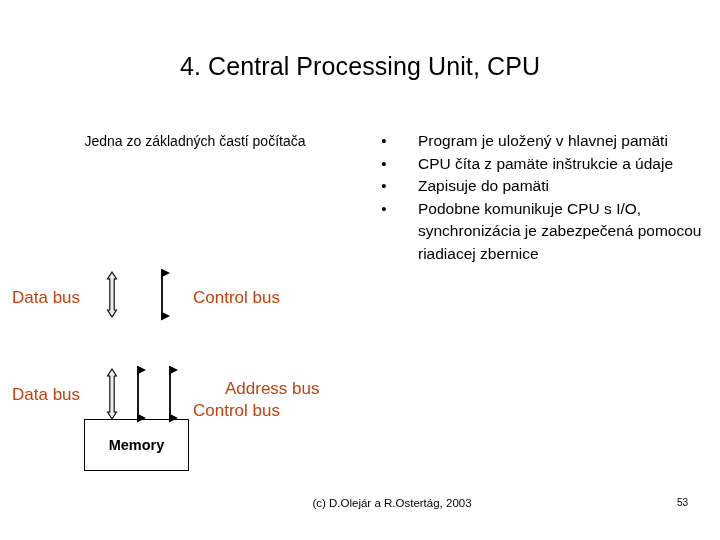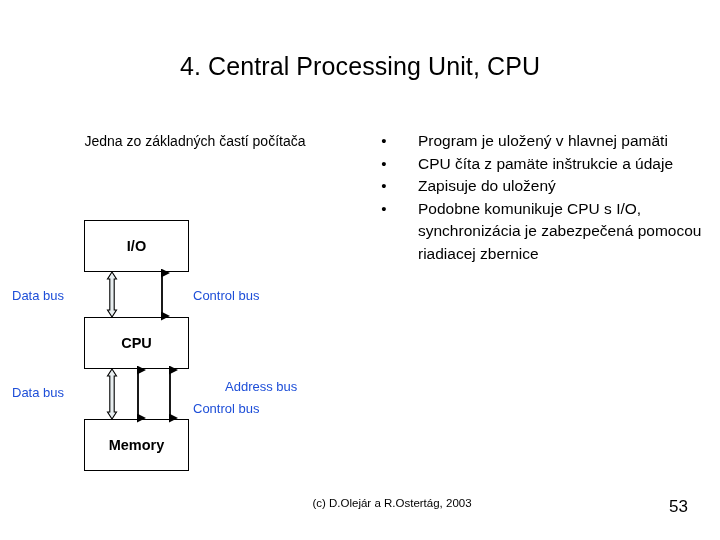--- a/index.html
+++ b/index.html
@@ -88,22 +88,22 @@
     font-size: 14.5px;
     font-weight: bold;
     color: #000000;
   }
   #box-io     { left: 84px;  top: 220px; width: 105px; height: 52px; }
   #box-cpu    { left: 84px;  top: 317px; width: 105px; height: 52px; }
   #box-memory { left: 84px;  top: 419px; width: 105px; height: 52px; }
 
   .bus-label {
     position: absolute;
-    font-size: 13px;
-    color: #1d4ed8;
+    font-size: 17px;
+    color: #c2410c;
     white-space: nowrap;
   }
   #lbl-data-bus-top   { left: 12px;  top: 288px; }
   #lbl-control-bus-top{ left: 193px; top: 288px; }
   #lbl-data-bus-bot   { left: 12px;  top: 385px; }
   #lbl-address-bus    { left: 193px; top: 379px; margin-left: 32px; }
   #lbl-control-bus-bot{ left: 193px; top: 401px; }
 
   .arrow-svg { position: absolute; left: 0; top: 0; overflow: visible; }
 
@@ -115,21 +115,21 @@
     width: 720px;
     text-align: center;
     font-size: 11.5px;
     color: #000000;
     margin-left: 32px;
   }
   .footer-page {
     position: absolute;
     right: 32px;
     top: 497px;
-    font-size: 17px;
+    font-size: 10px;
     color: #000000;
   }
 </style>
 </head>
 <body>
 
 <div class="slide-title">4. Central Processing Unit, CPU</div>
 
 <div class="left-heading">Jedna zo základných častí počítača</div>
 
@@ -140,35 +140,33 @@
     <span class="bullet-text">Program je uložený v hlavnej pamäti</span>
   </div>
 
   <div class="bullet-row">
     <span class="bullet-mark">•</span>
     <span class="bullet-text">CPU číta z pamäte inštrukcie a údaje</span>
   </div>
 
   <div class="bullet-row">
     <span class="bullet-mark">•</span>
-    <span class="bullet-text">Zapisuje do uložený</span>
+    <span class="bullet-text">Zapisuje do pamäti</span>
   </div>
 
   <div class="bullet-row">
     <span class="bullet-mark">•</span>
     <span class="bullet-text">Podobne komunikuje CPU s I/O, synchronizácia je zabezpečená pomocou riadiacej zbernice</span>
   </div>
 
 </div>
 
 <div class="diagram">
 
-  <div class="node-box" id="box-io">I/O</div>
-
-  <div class="node-box" id="box-cpu">CPU</div>
+
 
   <div class="node-box" id="box-memory">Memory</div>
 
   <svg class="arrow-svg" width="360" height="540">
     <defs>
       <marker id="solidUp" markerWidth="9" markerHeight="9" refX="4.5" refY="8" orient="auto" markerUnits="userSpaceOnUse">
         <path d="M4.5,0 L9,9 L0,9 Z" fill="#000000"></path>
       </marker>
       <marker id="solidDown" markerWidth="9" markerHeight="9" refX="4.5" refY="8" orient="auto" markerUnits="userSpaceOnUse">
         <path d="M4.5,0 L9,9 L0,9 Z" fill="#000000"></path>

